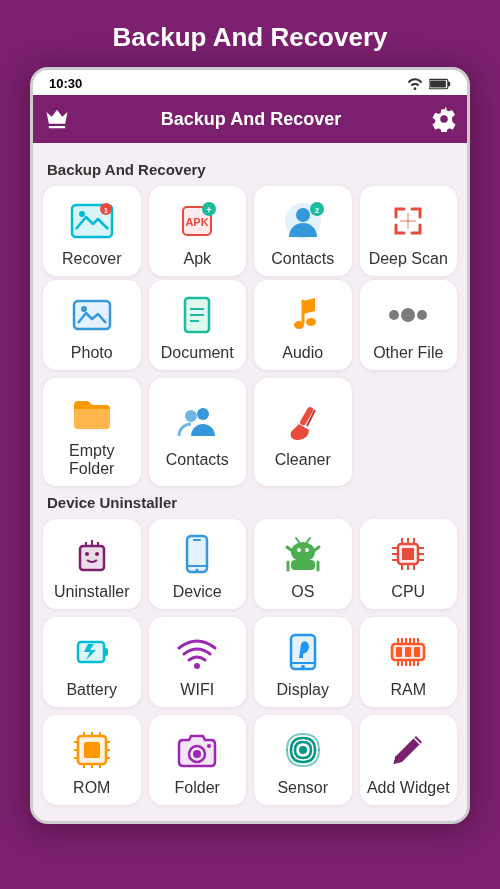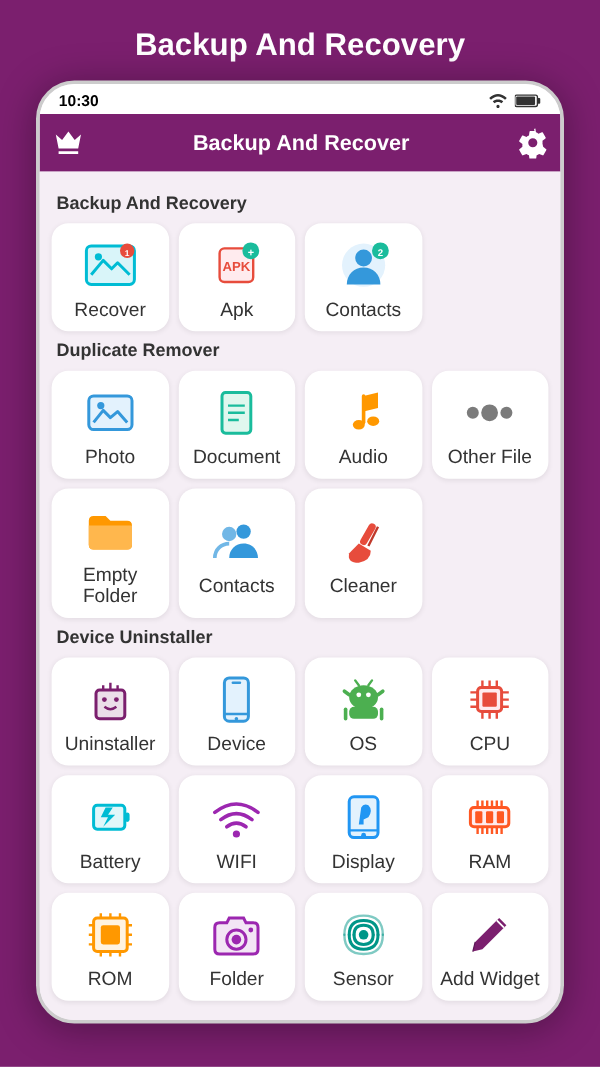--- a/index.html
+++ b/index.html
@@ -16,21 +16,21 @@
     .page-title {
       color: #fff;
       font-size: 26px;
       font-weight: 700;
       text-align: center;
       padding: 22px 10px 14px;
     }
     .phone-frame {
       width: 440px;
       background: #f5eef5;
-      border-radius: 32px;
+      border-radius: 18px;
       overflow: hidden;
       box-shadow: 0 4px 32px rgba(0,0,0,0.35);
       border: 3px solid #ccc;
     }
     .status-bar {
       background: #fff;
       display: flex;
       justify-content: space-between;
       align-items: center;
       padding: 6px 16px 4px;
@@ -174,25 +174,39 @@
               <circle cx="22" cy="16" r="7" fill="#3498db"></circle>
               <path d="M8 38c0-8 6-14 14-14s14 6 14 14" fill="#3498db"></path>
 
               <circle cx="36" cy="10" r="7" fill="#1abc9c"></circle>
               <text x="36" y="14" text-anchor="middle" fill="white" font-size="8" font-weight="bold">2</text>
             </svg>
           </div>
           <span class="card-label">Contacts</span>
         </div>
 
+        <div class="card">
+          <div class="card-icon">
+            <svg width="44" height="44" viewBox="0 0 44 44">
+
+              <polyline points="10,18 10,10 18,10" fill="none" stroke="#e74c3c" stroke-width="3" stroke-linecap="round"></polyline>
+              <polyline points="26,10 34,10 34,18" fill="none" stroke="#e74c3c" stroke-width="3" stroke-linecap="round"></polyline>
+              <polyline points="34,26 34,34 26,34" fill="none" stroke="#e74c3c" stroke-width="3" stroke-linecap="round"></polyline>
+              <polyline points="18,34 10,34 10,26" fill="none" stroke="#e74c3c" stroke-width="3" stroke-linecap="round"></polyline>
+
+              <line x1="14" y1="22" x2="30" y2="22" stroke="#e74c3c" stroke-width="1.5" opacity="0.5"></line>
+              <line x1="22" y1="14" x2="22" y2="30" stroke="#e74c3c" stroke-width="1.5" opacity="0.5"></line>
+            </svg>
+          </div>
+          <span class="card-label">Deep Scan</span>
+        </div>
       </div>
     </div>
 
     <div>
-      <div class="section-label">Duplicate Remover</div>
       <div class="grid">
 
         <div class="card">
           <div class="card-icon">
             <svg width="44" height="44" viewBox="0 0 44 44">
               <rect x="4" y="8" width="36" height="28" rx="4" fill="#e3f2fd"></rect>
               <rect x="4" y="8" width="36" height="28" rx="4" fill="none" stroke="#3498db" stroke-width="2.5"></rect>
               <polyline points="8,30 16,20 22,26 28,21 36,30" fill="none" stroke="#3498db" stroke-width="2.5" stroke-linejoin="round"></polyline>
               <circle cx="14" cy="16" r="3" fill="#3498db"></circle>
             </svg>

